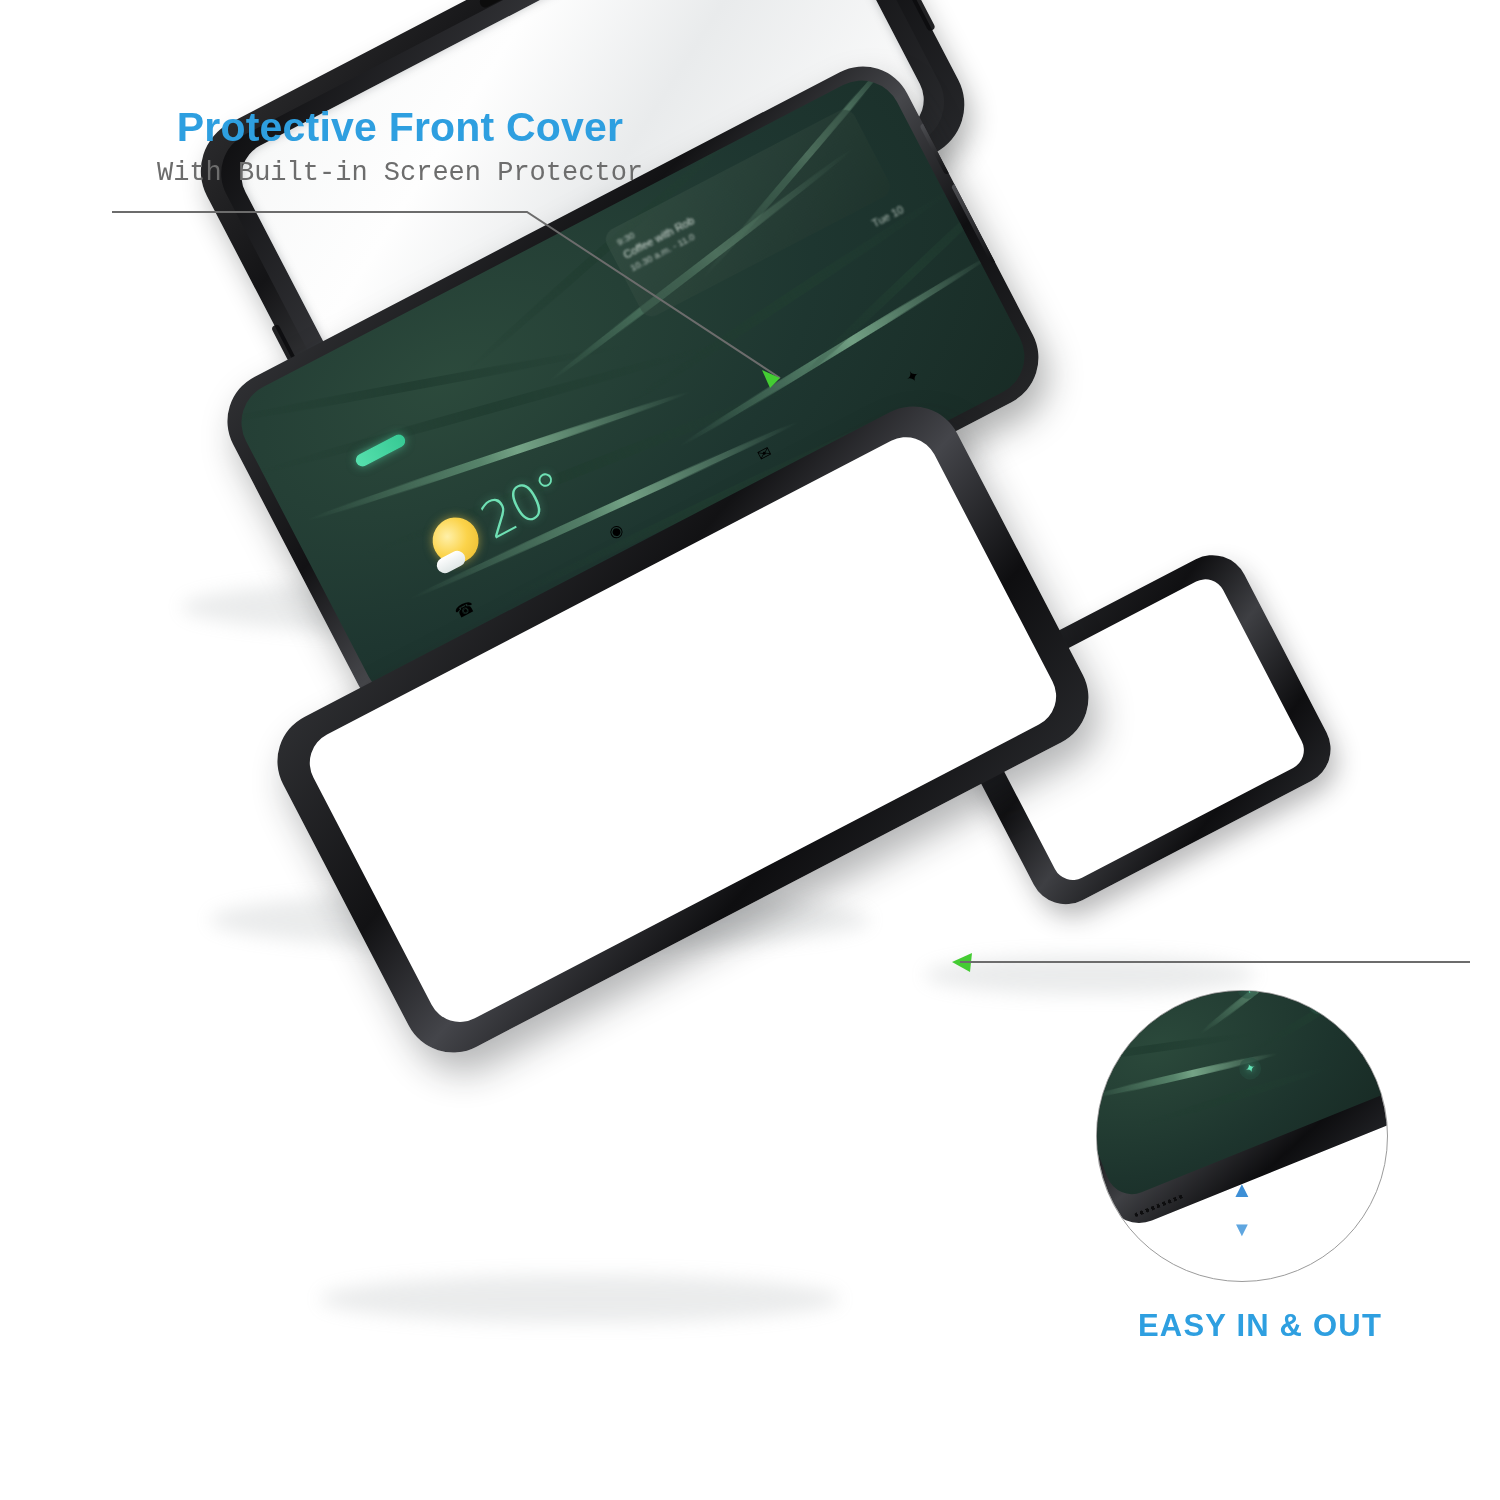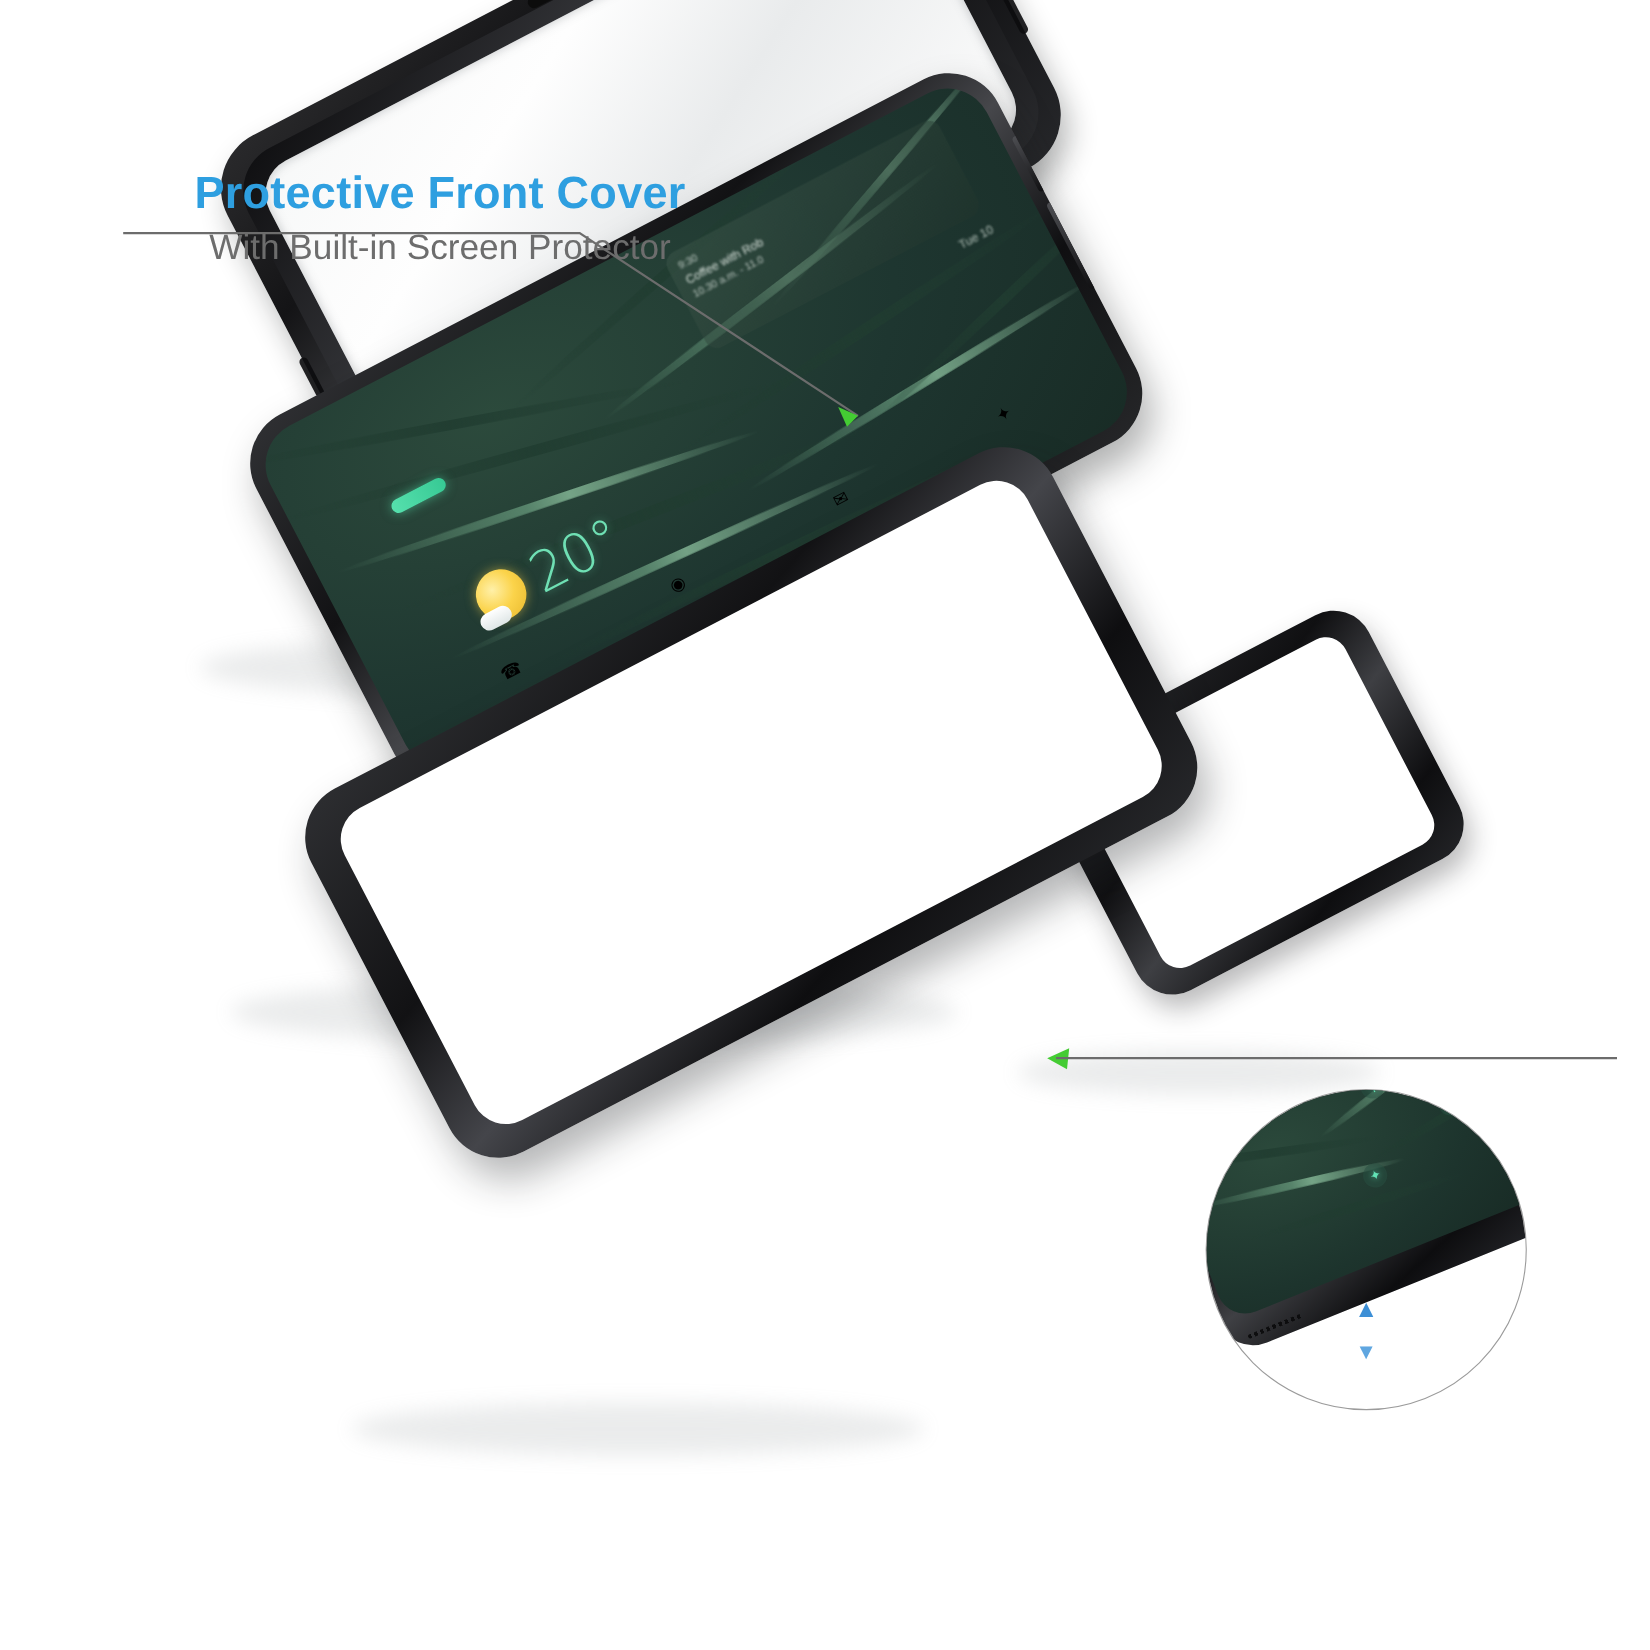--- a/index.html
+++ b/index.html
@@ -6,38 +6,38 @@
   body{
     width:1500px;height:1500px;
     background:#ffffff;
     font-family:"Liberation Sans", sans-serif;
     overflow:hidden;
     position:relative;
   }
   .stage{position:absolute;inset:0;}
 
   
-  .callout{position:absolute;text-align:center;margin-top:48px;}
+  .callout{position:absolute;text-align:center;}
   .callout .title{
     font-weight:bold;
     color:#2e9fe0;
     letter-spacing:.2px;
     white-space:nowrap;
     line-height:1.05;
   }
   .callout .sub{
     color:#6d6d6d;
     white-space:nowrap;
     line-height:1.15;
     margin-top:9px;
   }
 
   #callout-front{left:80px;top:106px;width:640px;}
   #callout-front .title{font-size:41px;}
-  #callout-front .sub{font-size:32px;}
+  #callout-front .sub{font-size:27px;font-family:Liberation Mono, monospace;}
 
   #callout-back{left:1040px;top:860px;width:460px;}
   #callout-back .title{font-size:33px;}
   #callout-back .sub{font-size:29px;}
 
   #callout-easy{left:1020px;top:1310px;width:480px;}
   #callout-easy .title{font-size:31px;letter-spacing:1.2px;}
   #callout-easy .sub{font-size:28px;}
 
   
@@ -356,15 +356,16 @@
 
   <div class="callout" id="callout-front">
     <div class="title">Protective Front Cover</div>
     <div class="sub">With Built-in Screen Protector</div>
   </div>
 
   <div class="callout" id="callout-back">
   </div>
 
   <div class="callout" id="callout-easy">
+    <div class="title">EASY IN &amp; OUT</div>
   </div>
 
 </div>
 
 </body></html>

